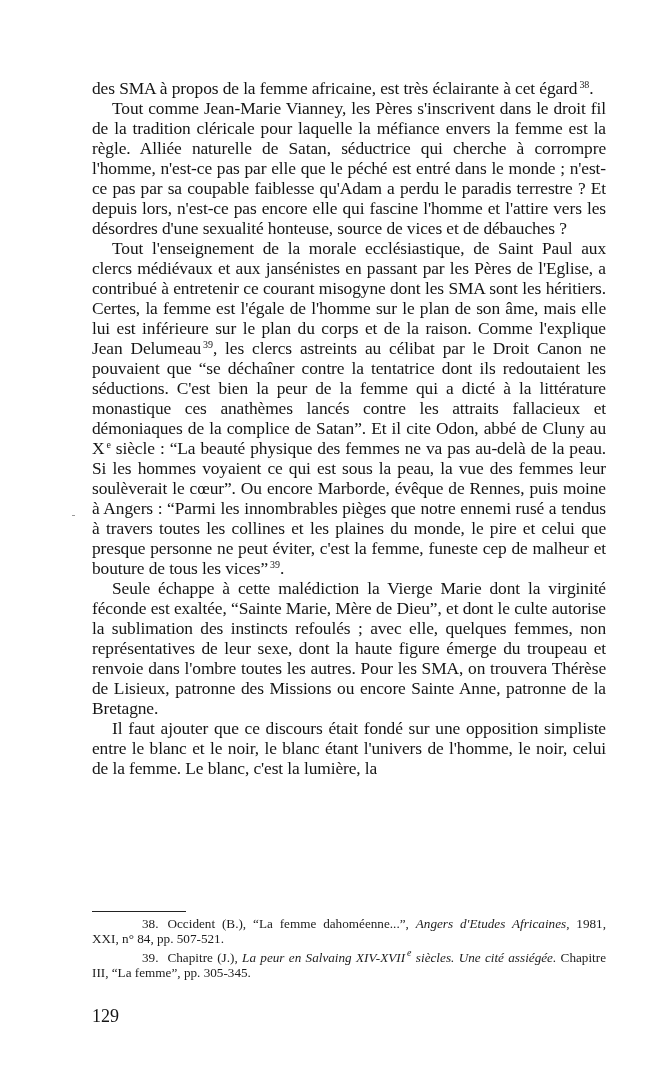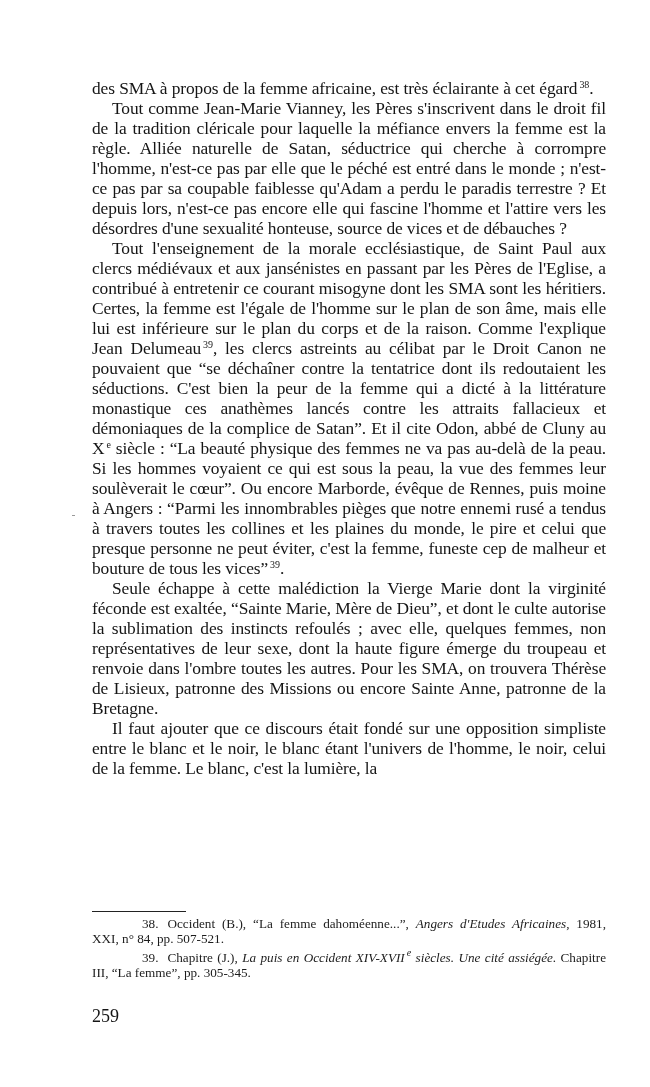--- a/index.html
+++ b/index.html
@@ -64,18 +64,18 @@
 
   <div class="speck"></div>
 
   <div class="fn-rule"></div>
 
   <div class="footnotes">
     <p class="fn">
       <span class="num">38.</span><span>Occident (B.), “La femme dahoméenne...”, </span><em>Angers d'Etudes Africaines</em><span>, 1981, XXI, n° 84, pp. 507-521.</span>
     </p>
     <p class="fn">
-      <span class="num">39.</span><span>Chapitre (J.), </span><em>La puis en Occident XIV-XVII</em><em><sup>e</sup></em><em> siècles. Une cité assiégée.</em><span> Chapitre III, “La femme”, pp. 305-345.</span>
+      <span class="num">39.</span><span>Chapitre (J.), </span><em>La peur en Salvaing XIV-XVII</em><em><sup>e</sup></em><em> siècles. Une cité assiégée.</em><span> Chapitre III, “La femme”, pp. 305-345.</span>
     </p>
   </div>
 
-  <div class="page-number">259</div>
+  <div class="page-number">129</div>
 </div>
 
 </body></html>

